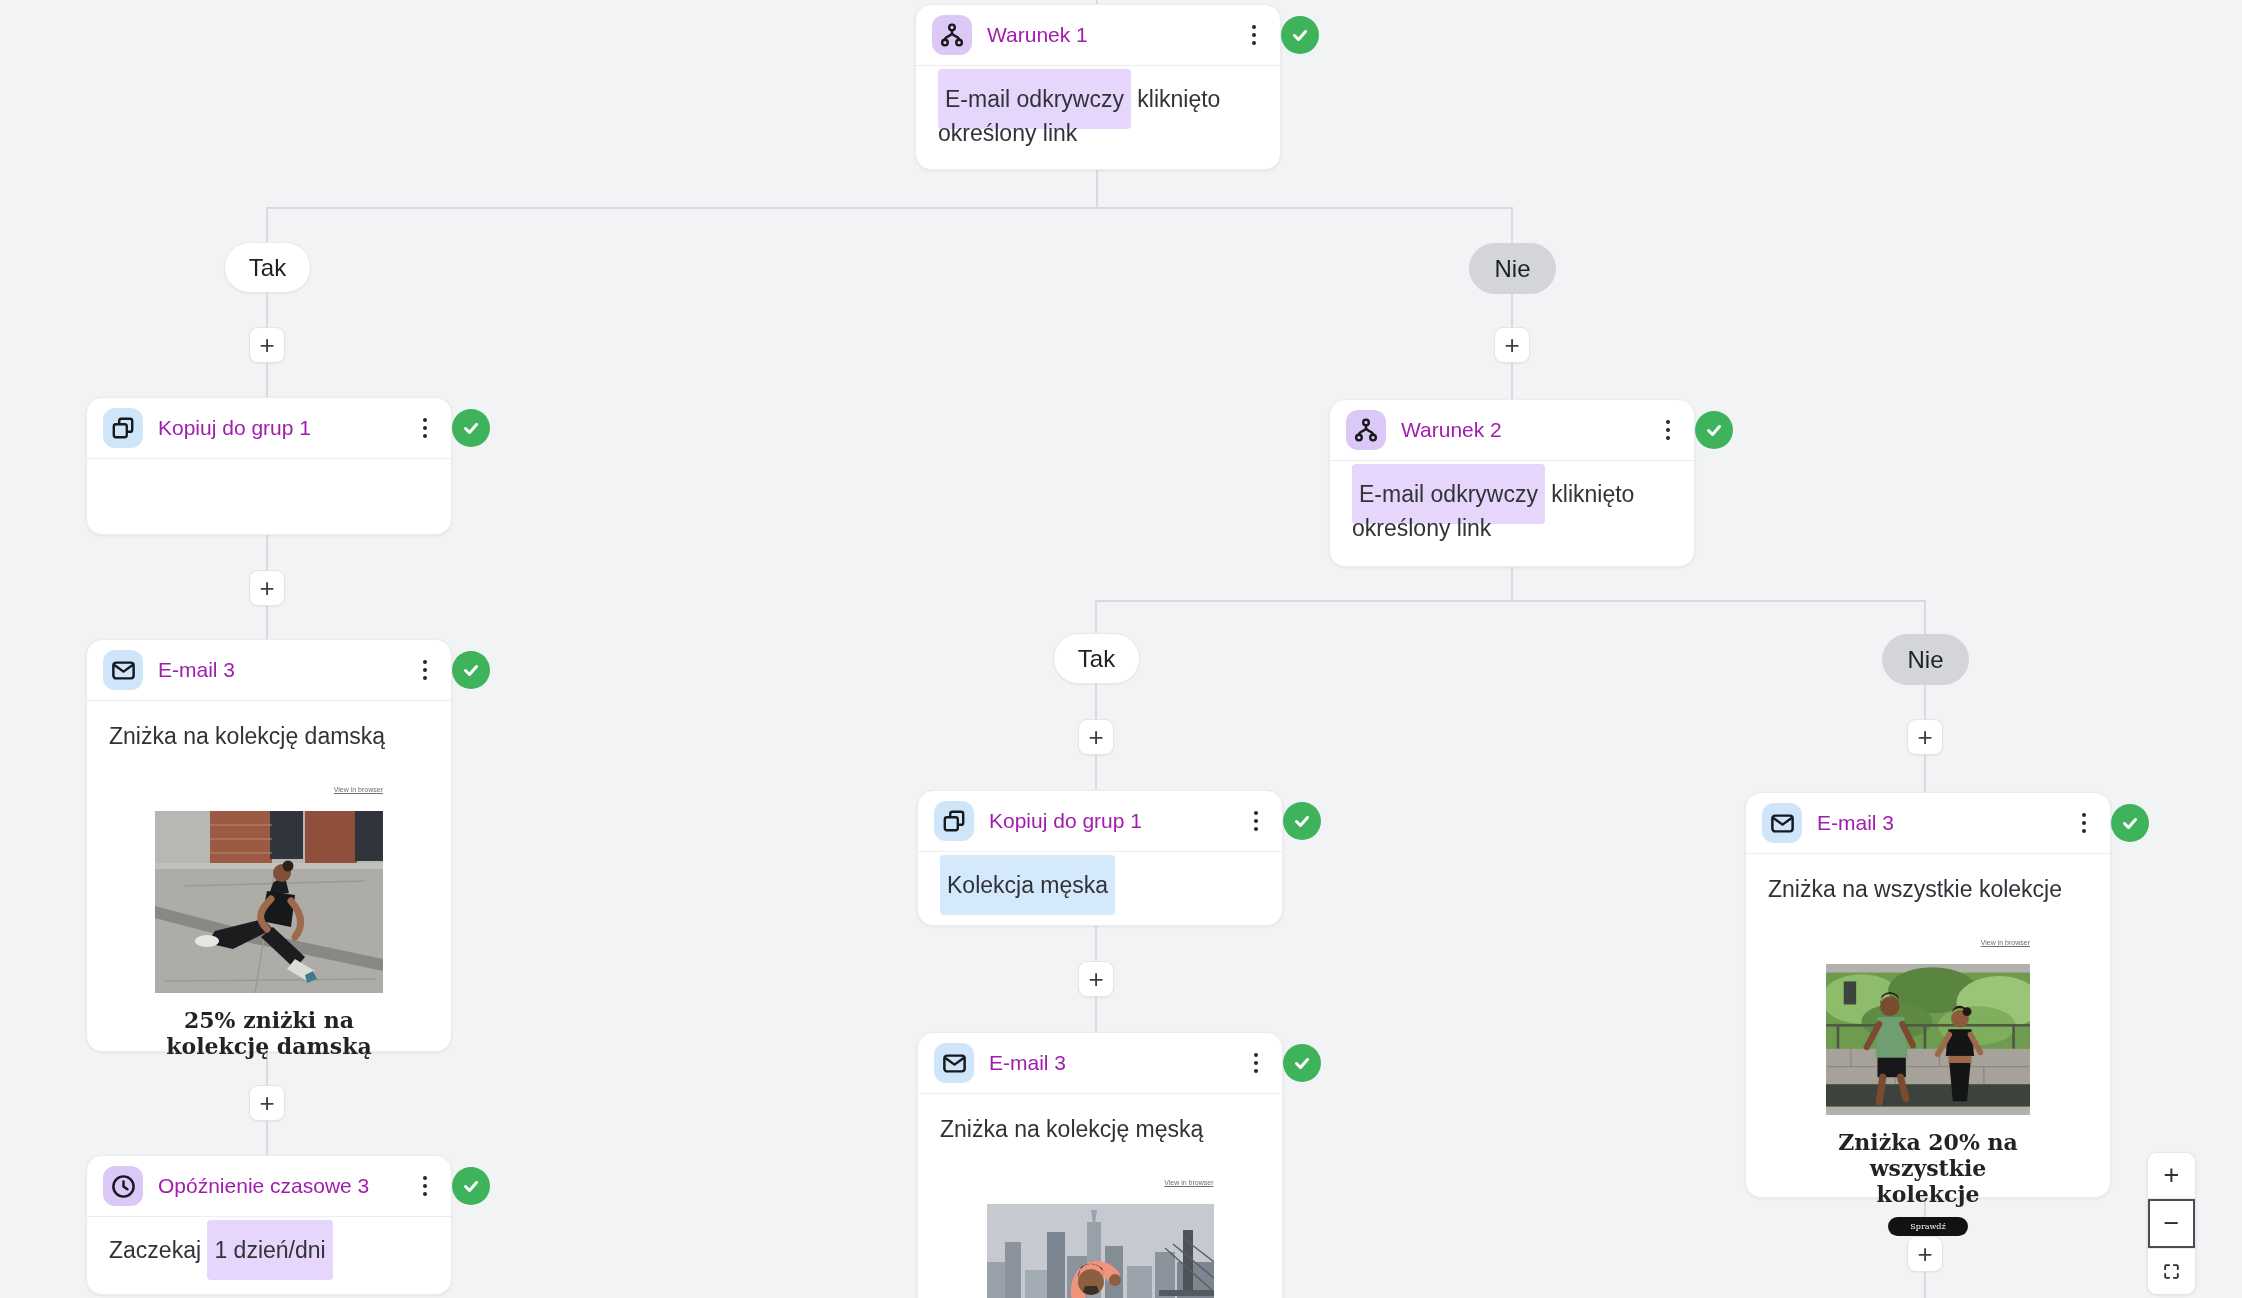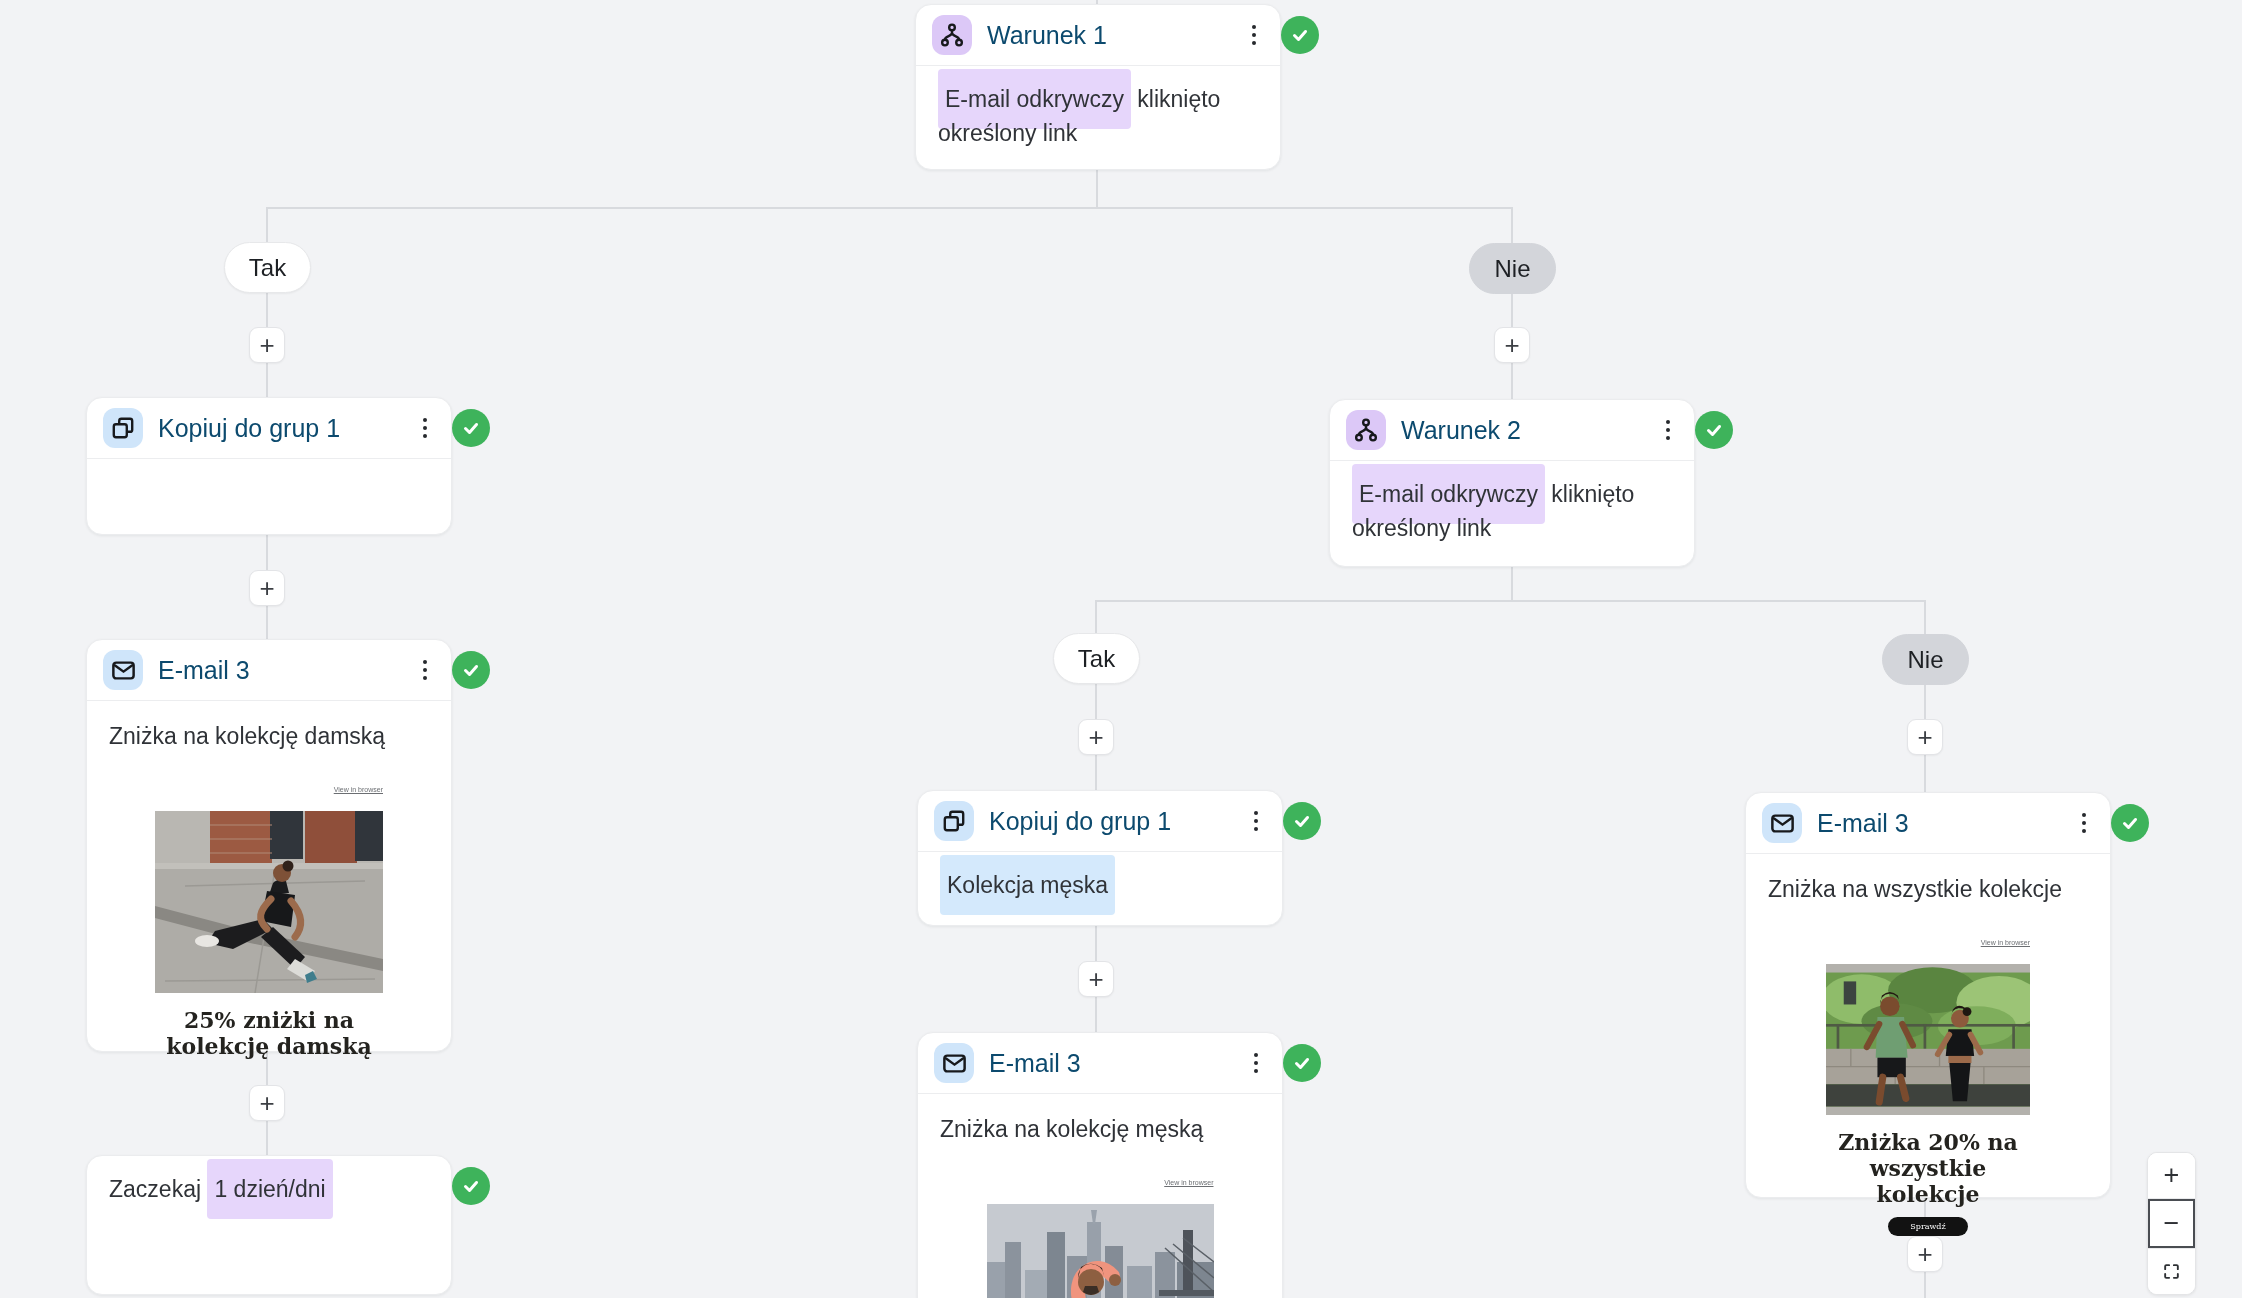--- a/index.html
+++ b/index.html
@@ -44,21 +44,21 @@
   .node-header{
     height:60px;display:flex;align-items:center;gap:15px;
     padding:0 20px 0 16px;border-bottom:1px solid #ecedef;
   }
   .icon-chip{
     width:40px;height:40px;border-radius:12px;flex:0 0 auto;
     display:flex;align-items:center;justify-content:center;
   }
   .chip-purple{background:#dcc8f7;}
   .chip-blue{background:#cfe5fa;}
-  .node-title{font-size:25px;font-weight:500;color:#0c4a6e;flex:1 1 auto;white-space:nowrap;}
+  .node-title{font-size:21px;font-weight:500;color:#a21caf;flex:1 1 auto;white-space:nowrap;}
   .kebab{display:flex;flex-direction:column;gap:4px;padding:6px 4px;cursor:pointer;}
   .kebab i{width:4px;height:4px;border-radius:50%;background:#26292d;display:block;}
   .badge{
     position:absolute;left:calc(100% + 1px);top:11px;width:38px;height:38px;
     border-radius:50%;background:#3eb35b;display:flex;align-items:center;justify-content:center;
   }
   .node-body{padding:16px 22px 18px;font-size:23px;line-height:34px;color:#303338;}
   .hl{padding:17px 7px;border-radius:4px;}
   .hl-purple{background:#e6d6fb;}
   .hl-blue{background:#d4e9fc;}
@@ -240,20 +240,34 @@
       </div>
     </div>
     <span class="badge">
       <svg width="20" height="20" viewBox="0 0 20 20" fill="none" stroke="#ffffff" stroke-width="3" stroke-linecap="round" stroke-linejoin="round">
           <path d="M4.5 10.5 L8.5 14.5 L15.5 6.5"></path>
         </svg>
     </span>
   </div>
 
   <div class="node" style="left:86px;top:1155px;height:140px;">
+    <div class="node-header">
+      <span class="icon-chip chip-purple">
+        <svg width="27" height="27" viewBox="0 0 24 24" fill="none" stroke="#17191c" stroke-width="2.2" stroke-linecap="round">
+          <circle cx="12" cy="12" r="9"></circle>
+            <path d="M12 7.5 V12 L15.5 14.5"></path>
+        </svg>
+      </span>
+      <span class="node-title">Opóźnienie czasowe 3</span>
+      <span class="kebab">
+          <i></i>
+          <i></i>
+          <i></i>
+        </span>
+    </div>
     <div class="node-body">
       <span>Zaczekaj</span>
       <span class="hl hl-purple">1 dzień/dni</span>
     </div>
     <span class="badge">
       <svg width="20" height="20" viewBox="0 0 20 20" fill="none" stroke="#ffffff" stroke-width="3" stroke-linecap="round" stroke-linejoin="round">
           <path d="M4.5 10.5 L8.5 14.5 L15.5 6.5"></path>
         </svg>
     </span>
   </div>

